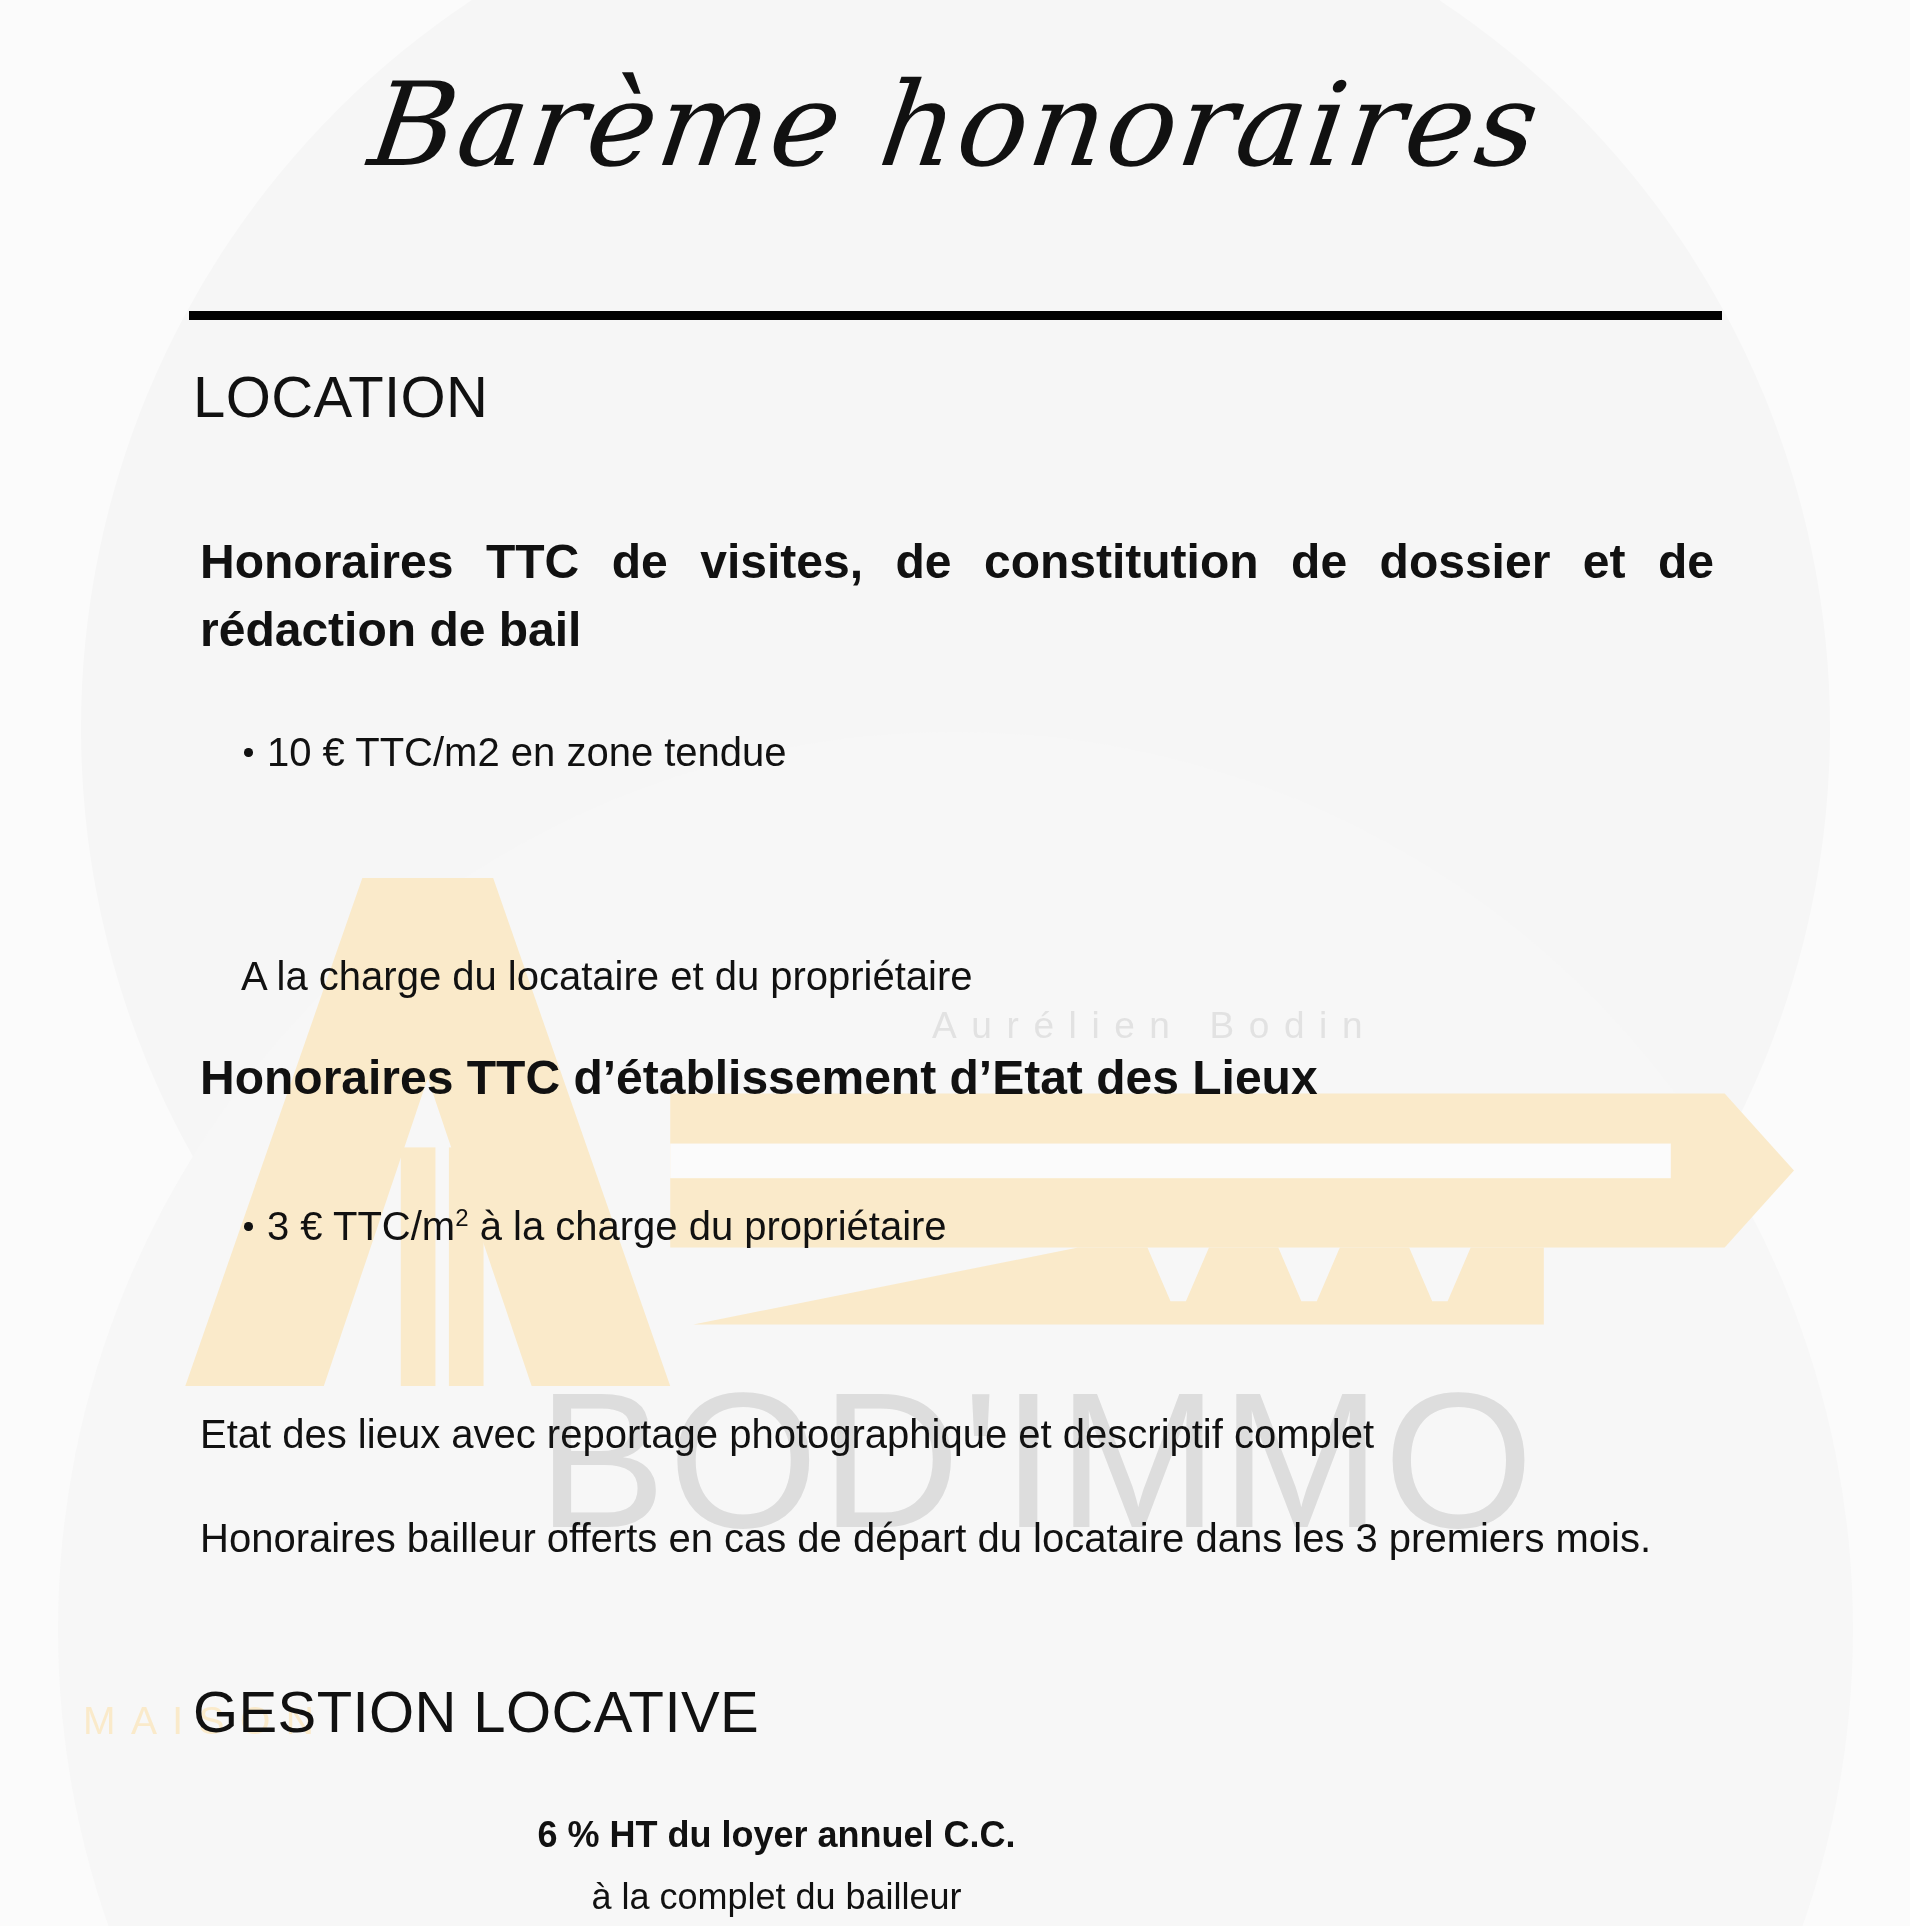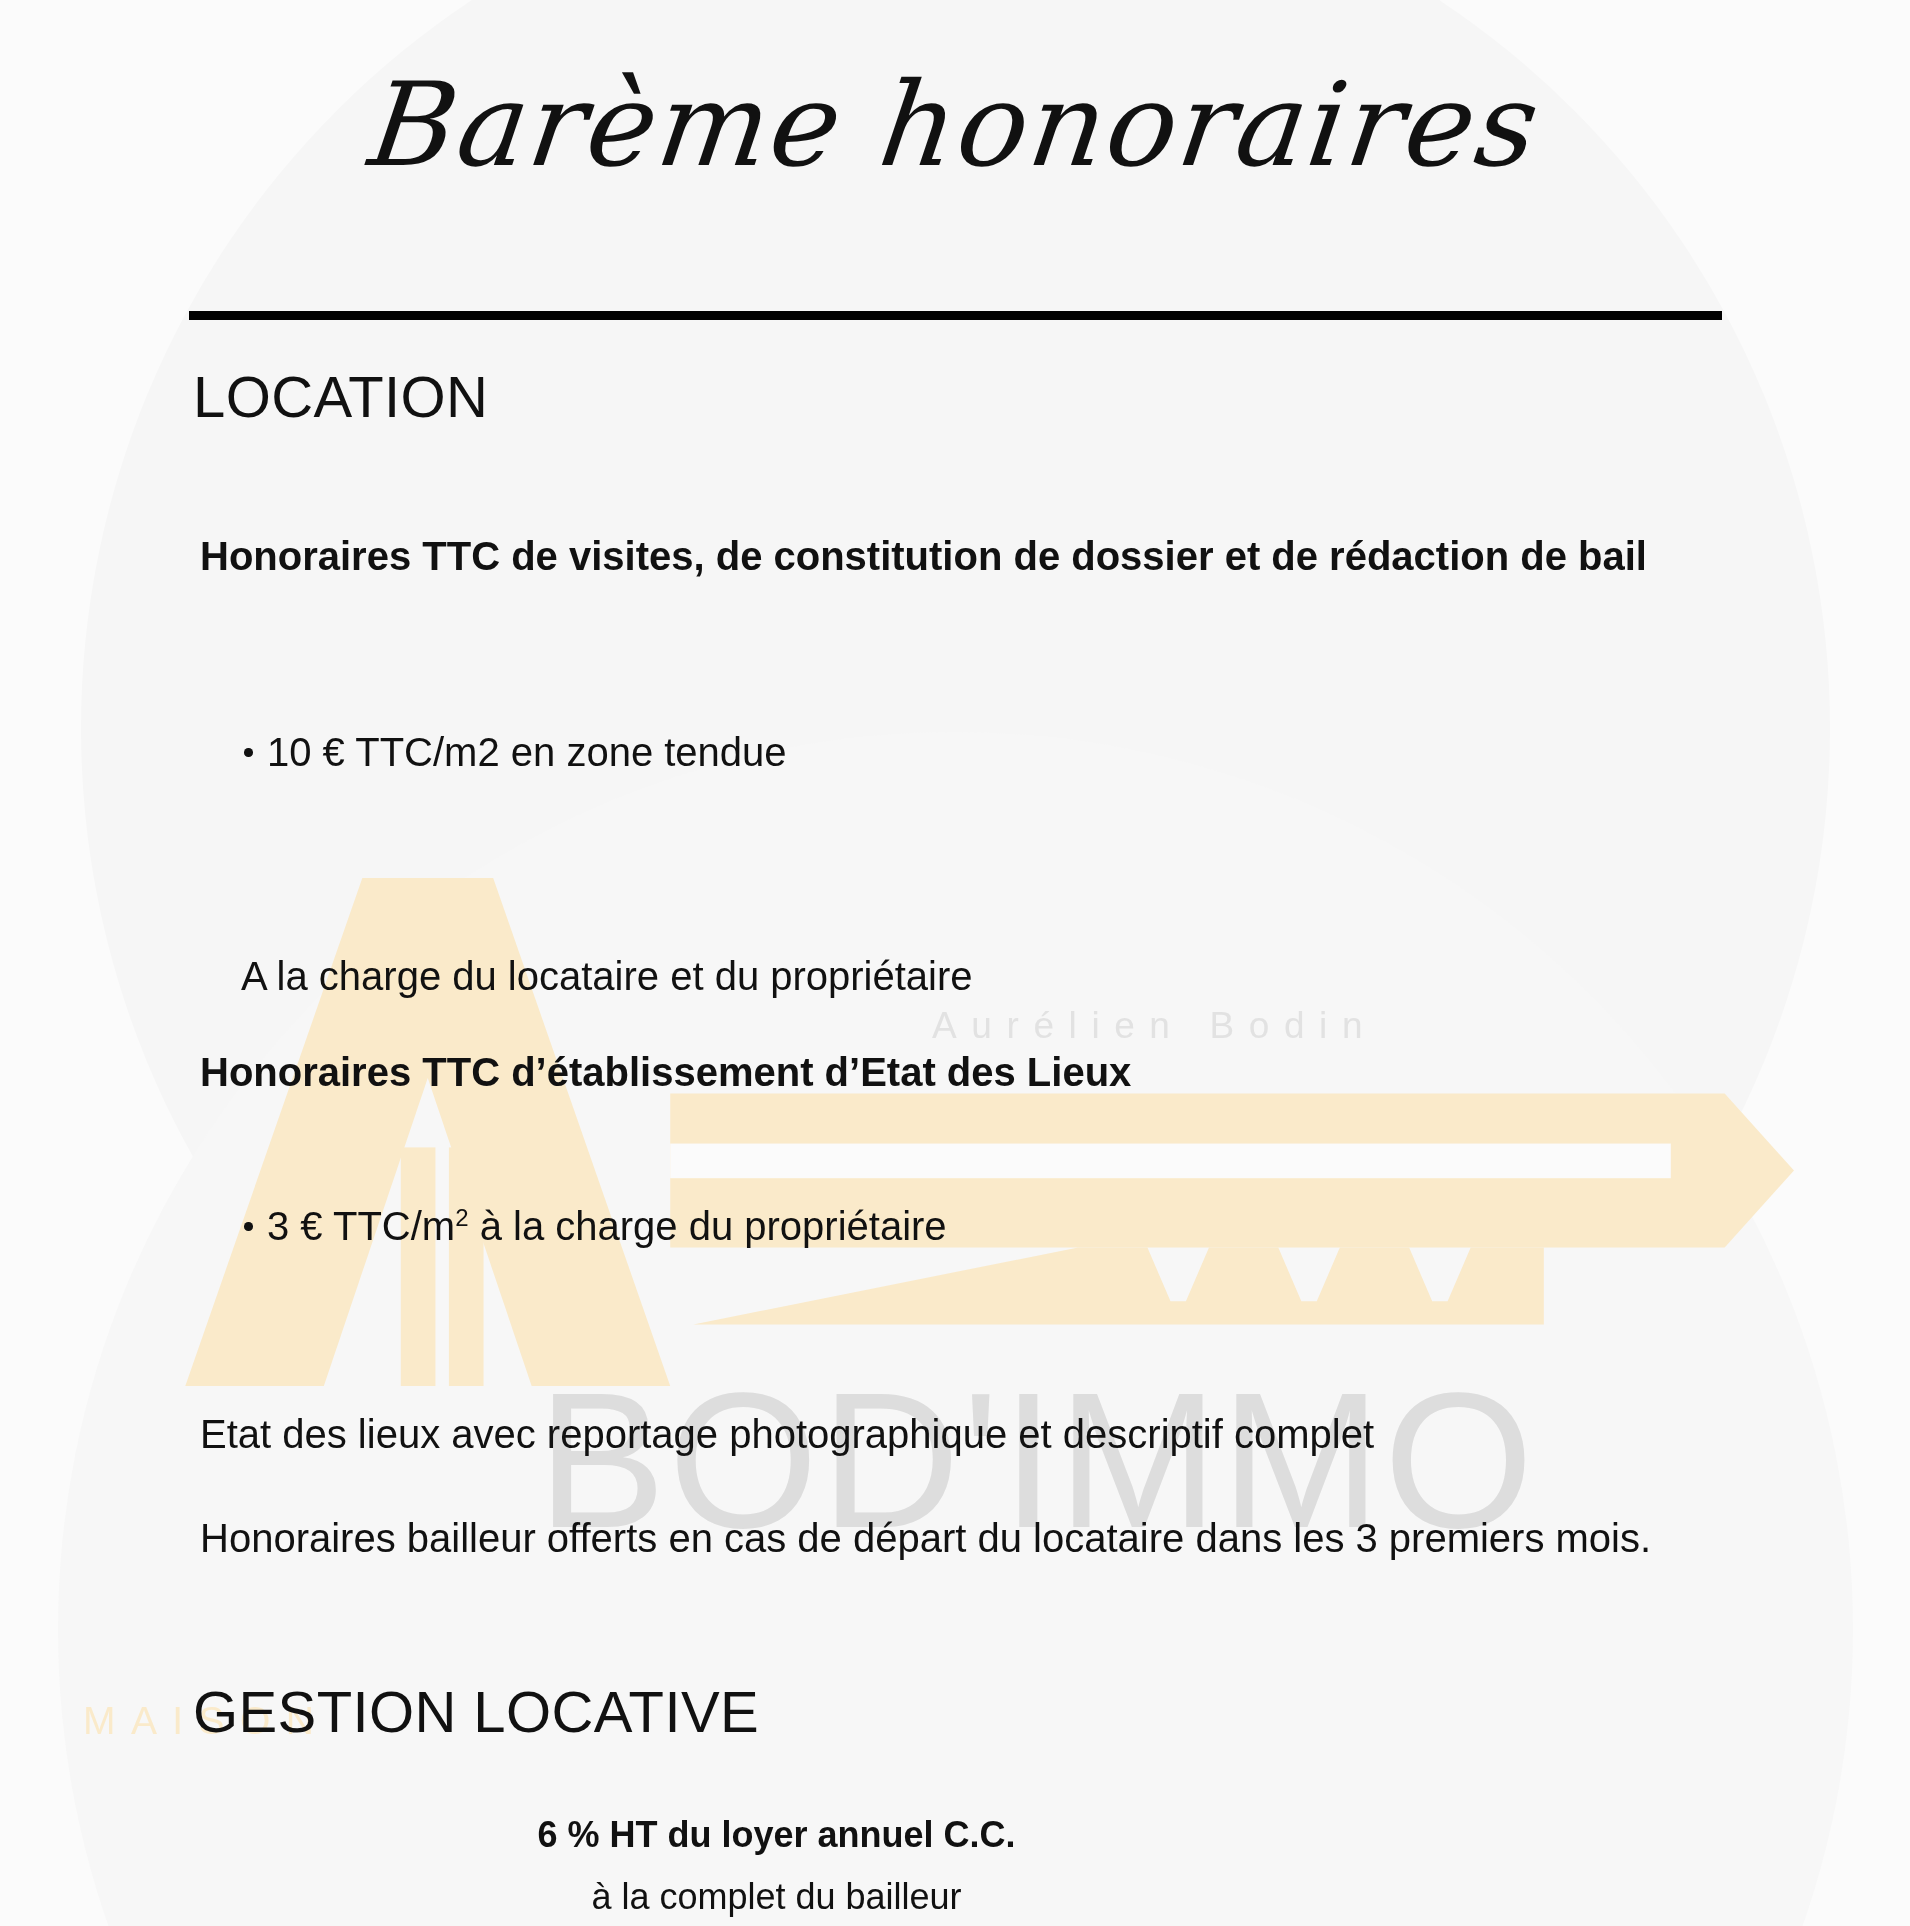--- a/index.html
+++ b/index.html
@@ -141,21 +141,21 @@
     letter-spacing: 0.4px;
     color: #111111;
     line-height: 1;
     white-space: nowrap;
   }
 
   .body-bold {
     position: absolute;
     font-family: "Liberation Sans", sans-serif;
     font-weight: 700;
-    font-size: 40px;
+    font-size: 48px;
     line-height: 1.42;
     color: #111111;
     text-align: justify;
   }
 
   .body-text {
     position: absolute;
     font-family: "Liberation Sans", sans-serif;
     font-weight: 400;
     font-size: 40px;

